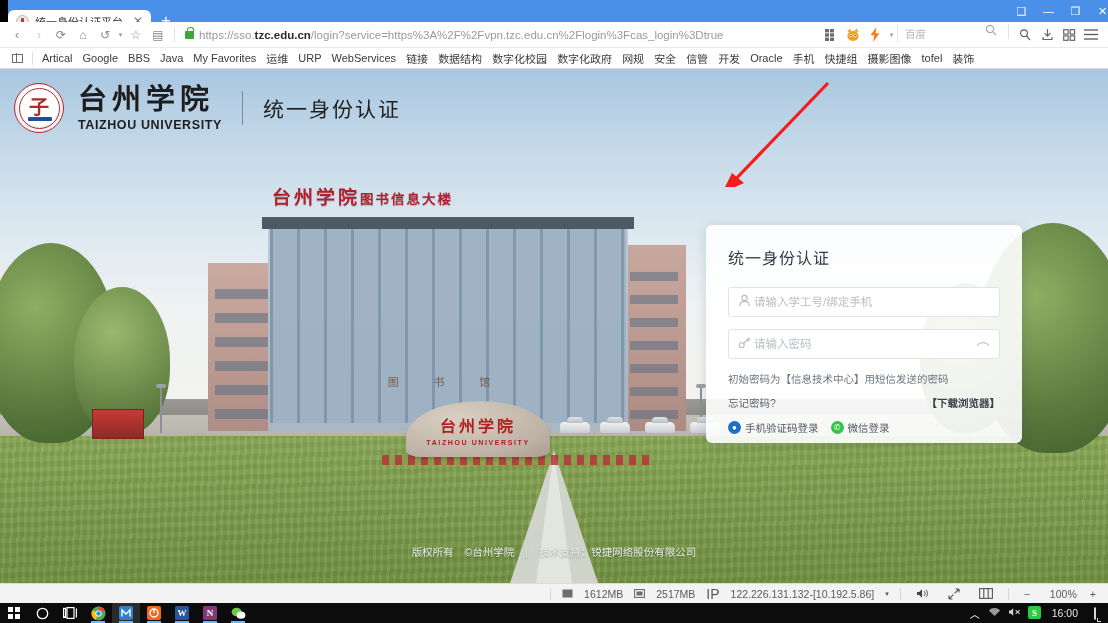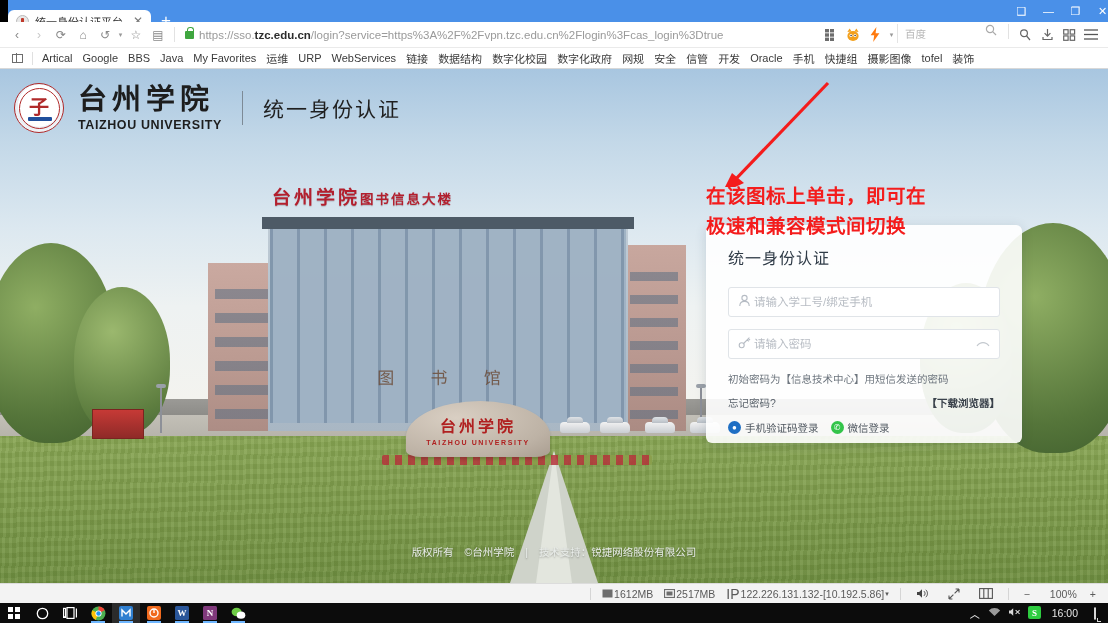--- a/index.html
+++ b/index.html
@@ -252,21 +252,21 @@
   .wing-r {
     position:absolute; right: 0; bottom: 0; width: 64px; height: 186px;
     background: linear-gradient(180deg,#c8a79e 0%, #b99890 60%, #ab8b83 100%);
   }
   .wing-r::after {
     content:""; position:absolute; left:8px; top:16px; right:8px; bottom:12px;
     background: repeating-linear-gradient(0deg, rgba(90,110,130,.55) 0 9px, transparent 9px 23px);
   }
   .entry-text {
     position:absolute; left: 50%; bottom: 42px; transform: translateX(-50%);
-    color: #6d4e3a; font-size: 17px; letter-spacing: 16px;
+    color: #6d4e3a; font-size: 11px; letter-spacing: 16px;
     font-family: "Liberation Serif", serif; white-space: nowrap; opacity:.85;
   }
 
   
   .stone {
     position: absolute; left: 406px; bottom: 126px; width: 144px; height: 56px;
     background: radial-gradient(ellipse at 35% 30%, #d9cfc3, #bdb2a5 70%, #a99d90 100%);
     border-radius: 62% 58% 12% 12% / 78% 74% 14% 14%;
     display:flex; flex-direction:column; align-items:center; justify-content:center;
     box-shadow: 0 2px 3px rgba(0,0,0,.18);
@@ -359,21 +359,21 @@
   }
   .pg-footer span { margin: 0 4px; }
 
   
   .statusbar {
     position: absolute; left: 0; top: 583px; width: 1108px; height: 20px;
     background: #f3f3f3; border-top: 1px solid #dcdcdc;
     display: flex; align-items: center; justify-content: flex-end;
     padding-right: 8px; font-size: 10.5px; color: #5a5a5a;
   }
-  .st-item { display: flex; align-items: center; gap: 1px; margin-left: 11px; }
+  .st-item { display: flex; align-items: center; gap: 11px; margin-left: 11px; }
   .st-div { width: 1px; height: 12px; background: #d5d5d5; margin-left: 11px; }
   .st-btn { cursor: pointer; padding: 0 4px; }
   .zoom-val { width: 34px; text-align: center; }
 
   
   .taskbar {
     position: absolute; left: 0; top: 603px; width: 1108px; height: 20px;
     background: #0c0c0c; display: flex; align-items: center;
   }
   .tb-ico {
@@ -633,24 +633,20 @@
         <span class="base"></span>
       </div>
       <div class="hdr-logo-block">
         <div class="uni-cn">台州学院</div>
         <div class="uni-en">TAIZHOU UNIVERSITY</div>
       </div>
       <div class="hdr-divider"></div>
       <div class="hdr-sub">统一身份认证</div>
     </div>
 
-    <div class="annot">
-      <div>在该图标上单击，即可在</div>
-      <div>极速和兼容模式间切换</div>
-    </div>
     <svg class="arrow-svg" width="170" height="180" viewBox="0 0 170 180">
       <line x1="32" y1="176" x2="128" y2="76" stroke="#f41c1c" stroke-width="3.2"></line>
       <polygon points="22,186 44,176 32,166" fill="#f41c1c"></polygon>
     </svg>
 
     <div class="login">
       <h2>统一身份认证</h2>
 
       <div class="field">
         <span class="fi">

